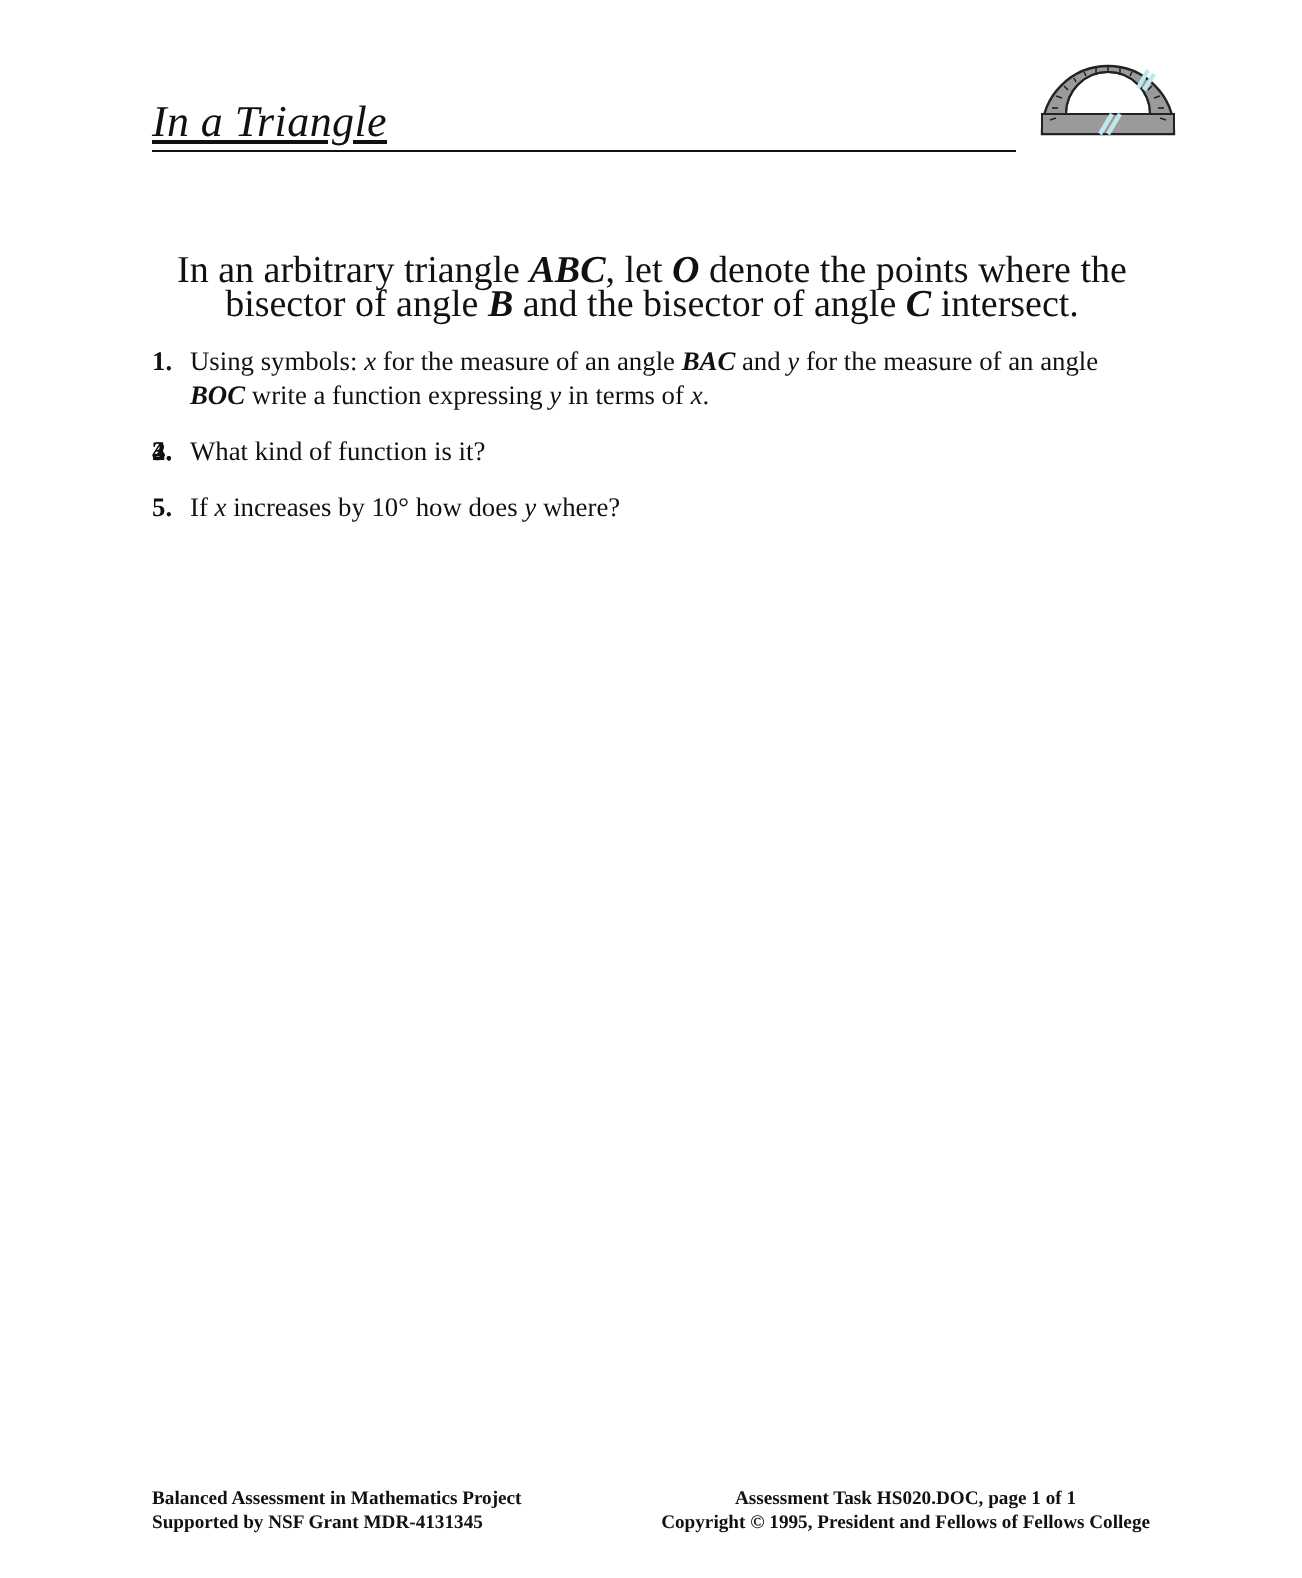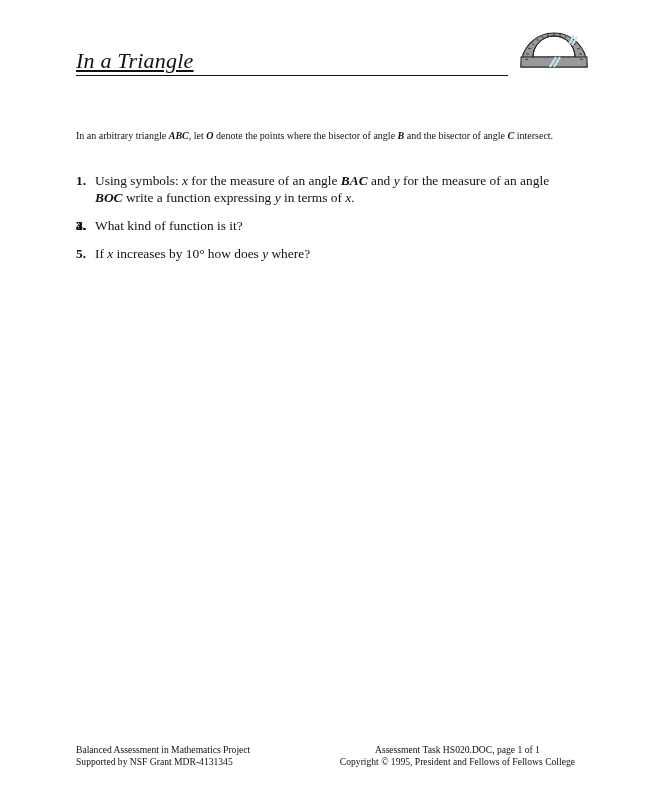--- a/index.html
+++ b/index.html
@@ -3,29 +3,29 @@
   <meta charset="utf-8">
   <style>
     html, body { margin: 0; padding: 0; background: #ffffff; }
     body { width: 651px; height: 789px; position: relative; overflow: hidden;
            font-family: "Liberation Serif", serif; color: #111; }
     .title-wrap { position: absolute; left: 76px; top: 47px; width: 432px; height: 28px;
                   border-bottom: 1px solid #111; }
     .title { position: absolute; left: 0; bottom: 1px; font-style: italic; font-size: 22px;
              letter-spacing: 0.2px; text-decoration: underline; text-underline-offset: 2px; font-family: Liberation Serif, serif; }
     .protractor { position: absolute; left: 519px; top: 30px; width: 70px; height: 38px; }
-    .intro { position: absolute; left: 76px; top: 127px; width: 500px; font-size: 10px; line-height: 17px; }
+    .intro { position: absolute; left: 76px; top: 127px; width: 500px; font-size: 19px; line-height: 17px; text-align: center; }
     .list { position: absolute; left: 76px; top: 172px; width: 500px; margin: 0; padding: 0; list-style: none; font-size: 13.4px; line-height: 17px; }
     .list li { position: relative; padding-left: 19px; }
     .list .num { position: absolute; left: 0; top: 0; font-weight: bold; }
     .q1 { margin-bottom: 11px; }
     .q { margin-bottom: 11px; }
     b.i { font-style: italic; font-weight: bold; }
     i.v { font-style: italic; }
-    .footer { position: absolute; top: 744px; font-size: 9.6px; line-height: 12px; }
+    .footer { position: absolute; top: 744px; font-size: 9.6px; line-height: 12px; font-weight: bold; }
     .footer.left { left: 76px; }
     .footer.right { right: 76px; text-align: center; }
   </style>
 </head>
 <body>
 
 <div class="title-wrap">
   <span class="title">In a Triangle</span>
 </div>
 

